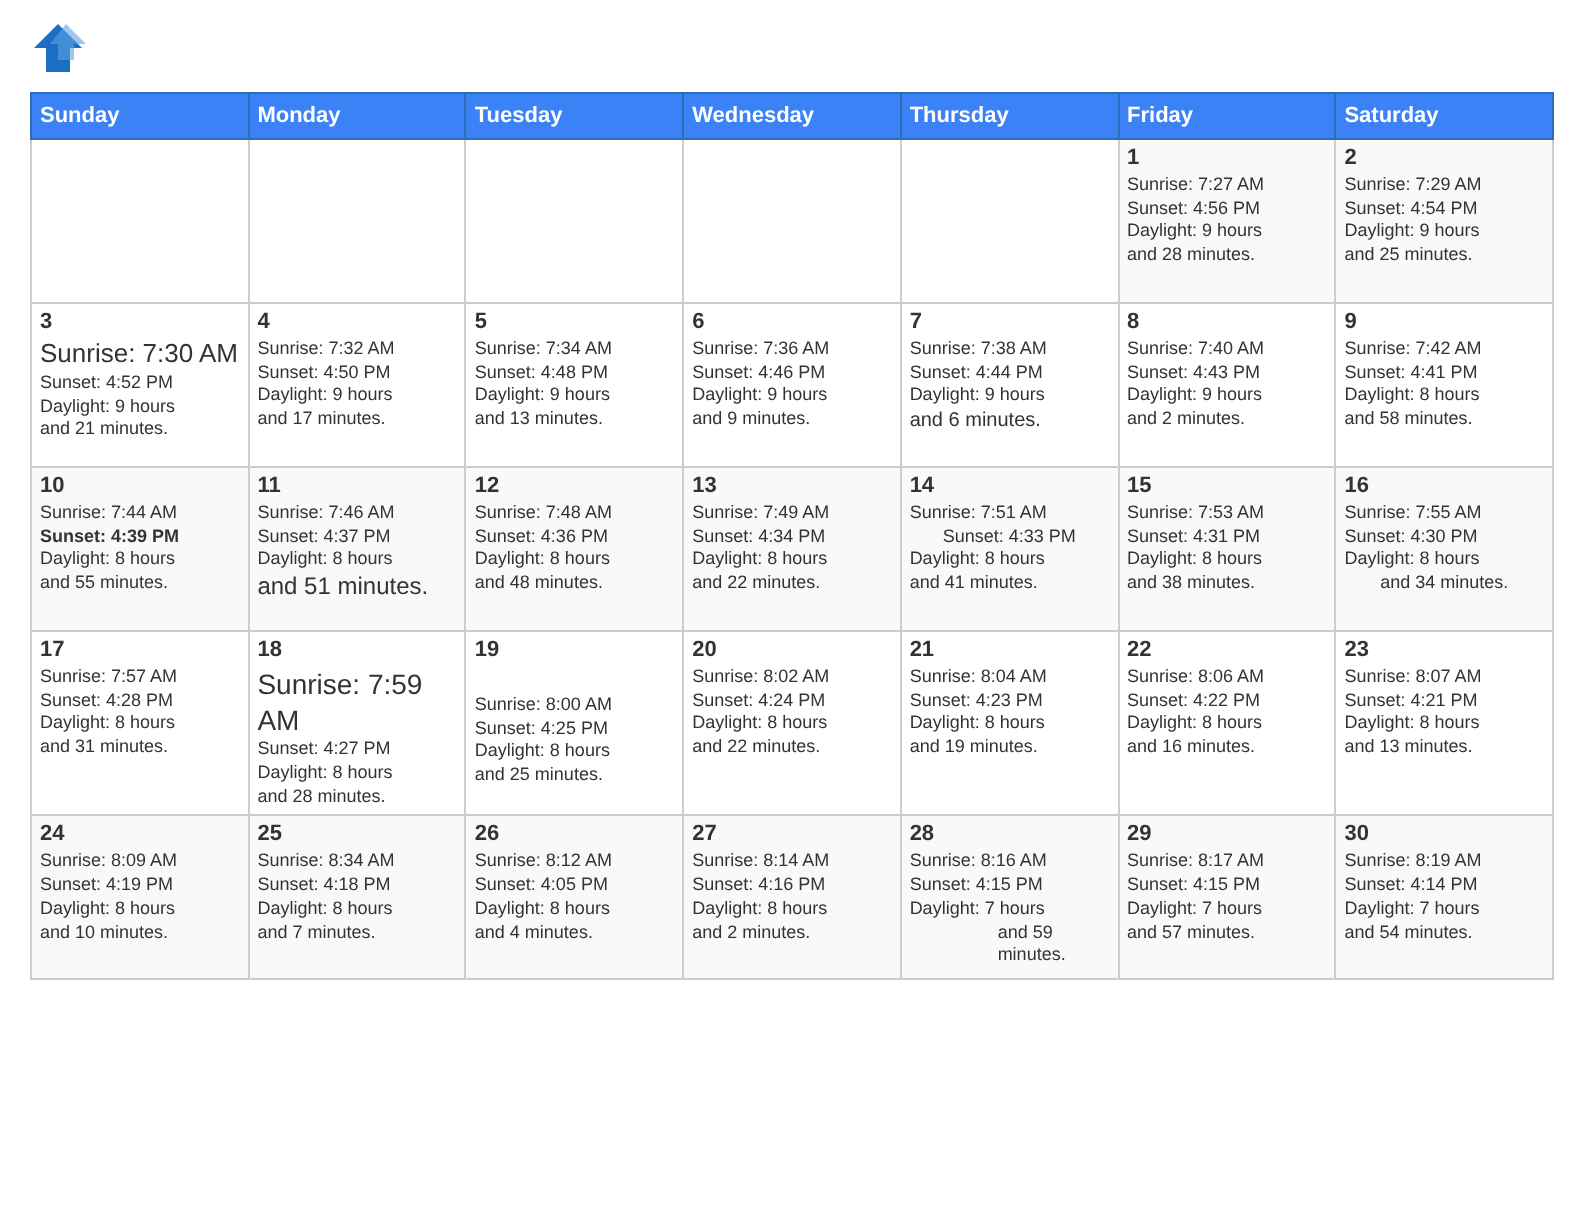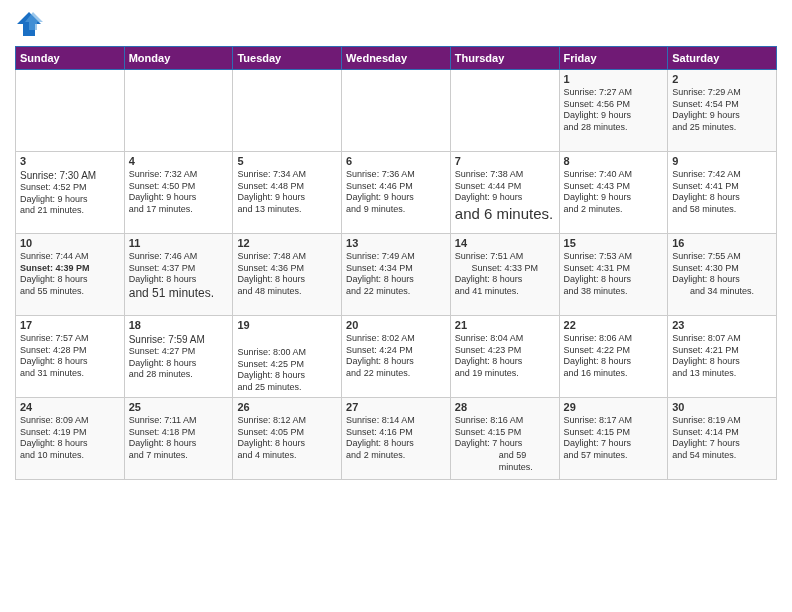--- a/index.html
+++ b/index.html
@@ -47,21 +47,21 @@
     .subtitle {
       font-size: 14px;
       color: #555;
     }
     table {
       width: 100%;
       border-collapse: collapse;
       table-layout: fixed;
     }
     thead th {
-      background-color: #701a75;
+      background-color: #3b82f6;
       color: #fff;
       font-size: 11px;
       font-weight: bold;
       padding: 5px 4px;
       text-align: left;
       border: 1px solid #2e6db4;
     }
     tbody td {
       vertical-align: top;
       font-size: 9px;
@@ -135,21 +135,21 @@
             <span class="day-number">2</span>
             <span style="display: block; font-size: 9px; line-height: 1.3;">Sunrise: 7:29 AM</span>
             <span style="display: block; font-size: 9px; line-height: 1.3;">Sunset: 4:54 PM</span>
             <span style="display: block; font-size: 9px; line-height: 1.3;">Daylight: 9 hours</span>
             <span style="display: block; font-size: 9px; line-height: 1.3;">and 25 minutes.</span>
           </td>
         </tr>
         <tr>
           <td>
             <span class="day-number">3</span>
-            <span style="display: block; font-size: 10px; line-height: 1.3;">Sunrise: 7:30 AM</span>
+            <span style="display: block; font-size: 13px; line-height: 1.3;">Sunrise: 7:30 AM</span>
             <span style="display: block; font-size: 9px; line-height: 1.3;">Sunset: 4:52 PM</span>
             <span style="display: block; font-size: 9px; line-height: 1.3;">Daylight: 9 hours</span>
             <span style="display: block; font-size: 9px; line-height: 1.3;">and 21 minutes.</span>
           </td>
           <td>
             <span class="day-number">4</span>
             <span style="display: block; font-size: 9px; line-height: 1.3;">Sunrise: 7:32 AM</span>
             <span style="display: block; font-size: 9px; line-height: 1.3;">Sunset: 4:50 PM</span>
             <span style="display: block; font-size: 9px; line-height: 1.3;">Daylight: 9 hours</span>
             <span style="display: block; font-size: 9px; line-height: 1.3;">and 17 minutes.</span>
@@ -166,21 +166,21 @@
             <span style="display: block; font-size: 9px; line-height: 1.3;">Sunrise: 7:36 AM</span>
             <span style="display: block; font-size: 9px; line-height: 1.3;">Sunset: 4:46 PM</span>
             <span style="display: block; font-size: 9px; line-height: 1.3;">Daylight: 9 hours</span>
             <span style="display: block; font-size: 9px; line-height: 1.3;">and 9 minutes.</span>
           </td>
           <td>
             <span class="day-number">7</span>
             <span style="display: block; font-size: 9px; line-height: 1.3;">Sunrise: 7:38 AM</span>
             <span style="display: block; font-size: 9px; line-height: 1.3;">Sunset: 4:44 PM</span>
             <span style="display: block; font-size: 9px; line-height: 1.3;">Daylight: 9 hours</span>
-            <span style="display: block; font-size: 15px; line-height: 1.3;">and 6 minutes.</span>
+            <span style="display: block; font-size: 10px; line-height: 1.3;">and 6 minutes.</span>
           </td>
           <td>
             <span class="day-number">8</span>
             <span style="display: block; font-size: 9px; line-height: 1.3;">Sunrise: 7:40 AM</span>
             <span style="display: block; font-size: 9px; line-height: 1.3;">Sunset: 4:43 PM</span>
             <span style="display: block; font-size: 9px; line-height: 1.3;">Daylight: 9 hours</span>
             <span style="display: block; font-size: 9px; line-height: 1.3;">and 2 minutes.</span>
           </td>
           <td>
             <span class="day-number">9</span>
@@ -244,21 +244,21 @@
         <tr>
           <td>
             <span class="day-number">17</span>
             <span style="display: block; font-size: 9px; line-height: 1.3;">Sunrise: 7:57 AM</span>
             <span style="display: block; font-size: 9px; line-height: 1.3;">Sunset: 4:28 PM</span>
             <span style="display: block; font-size: 9px; line-height: 1.3;">Daylight: 8 hours</span>
             <span style="display: block; font-size: 9px; line-height: 1.3;">and 31 minutes.</span>
           </td>
           <td>
             <span class="day-number">18</span>
-            <span style="display: block; font-size: 10px; line-height: 1.3;">Sunrise: 7:59 AM</span>
+            <span style="display: block; font-size: 14px; line-height: 1.3;">Sunrise: 7:59 AM</span>
             <span style="display: block; font-size: 9px; line-height: 1.3;">Sunset: 4:27 PM</span>
             <span style="display: block; font-size: 9px; line-height: 1.3;">Daylight: 8 hours</span>
             <span style="display: block; font-size: 9px; line-height: 1.3;">and 28 minutes.</span>
           </td>
           <td>
             <span class="day-number">19</span>
             <span style="display: block; font-size: 9px; line-height: 1.3; margin-top: 16px;">Sunrise: 8:00 AM</span>
             <span style="display: block; font-size: 9px; line-height: 1.3;">Sunset: 4:25 PM</span>
             <span style="display: block; font-size: 9px; line-height: 1.3;">Daylight: 8 hours</span>
             <span style="display: block; font-size: 9px; line-height: 1.3;">and 25 minutes.</span>
@@ -295,21 +295,21 @@
         <tr>
           <td>
             <span class="day-number">24</span>
             <span style="display: block; font-size: 9px; line-height: 1.3;">Sunrise: 8:09 AM</span>
             <span style="display: block; font-size: 9px; line-height: 1.3;">Sunset: 4:19 PM</span>
             <span style="display: block; font-size: 9px; line-height: 1.3;">Daylight: 8 hours</span>
             <span style="display: block; font-size: 9px; line-height: 1.3;">and 10 minutes.</span>
           </td>
           <td>
             <span class="day-number">25</span>
-            <span style="display: block; font-size: 9px; line-height: 1.3;">Sunrise: 7:11 AM</span>
+            <span style="display: block; font-size: 9px; line-height: 1.3;">Sunrise: 8:34 AM</span>
             <span style="display: block; font-size: 9px; line-height: 1.3;">Sunset: 4:18 PM</span>
             <span style="display: block; font-size: 9px; line-height: 1.3;">Daylight: 8 hours</span>
             <span style="display: block; font-size: 9px; line-height: 1.3;">and 7 minutes.</span>
           </td>
           <td>
             <span class="day-number">26</span>
             <span style="display: block; font-size: 9px; line-height: 1.3;">Sunrise: 8:12 AM</span>
             <span style="display: block; font-size: 9px; line-height: 1.3;">Sunset: 4:05 PM</span>
             <span style="display: block; font-size: 9px; line-height: 1.3;">Daylight: 8 hours</span>
             <span style="display: block; font-size: 9px; line-height: 1.3;">and 4 minutes.</span>

